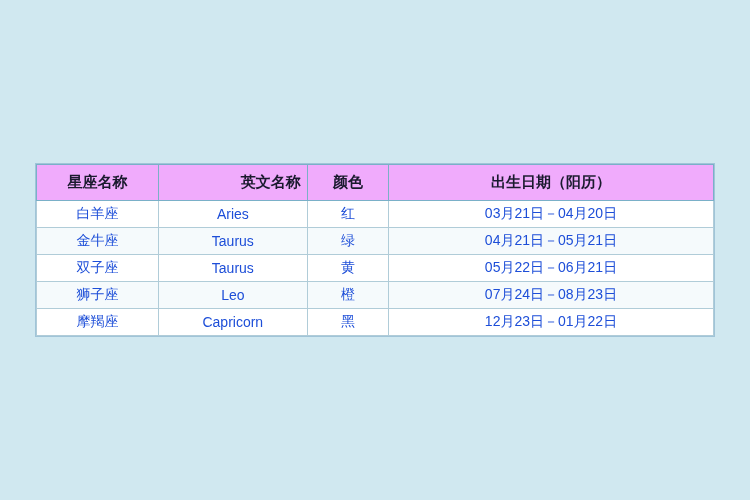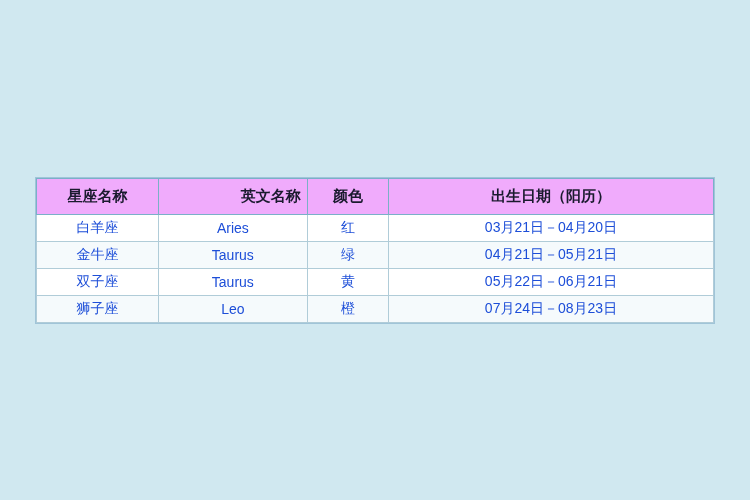--- a/index.html
+++ b/index.html
@@ -88,15 +88,21 @@
           <td>Taurus</td>
           <td>黄</td>
           <td>05月22日－06月21日</td>
         </tr>
         <tr>
           <td>狮子座</td>
           <td>Leo</td>
           <td>橙</td>
           <td>07月24日－08月23日</td>
         </tr>
+        <tr>
+          <td>摩羯座</td>
+          <td>Capricorn</td>
+          <td>黑</td>
+          <td>12月23日－01月22日</td>
+        </tr>
       </tbody>
   </table>
 </div>
 
 </body></html>

